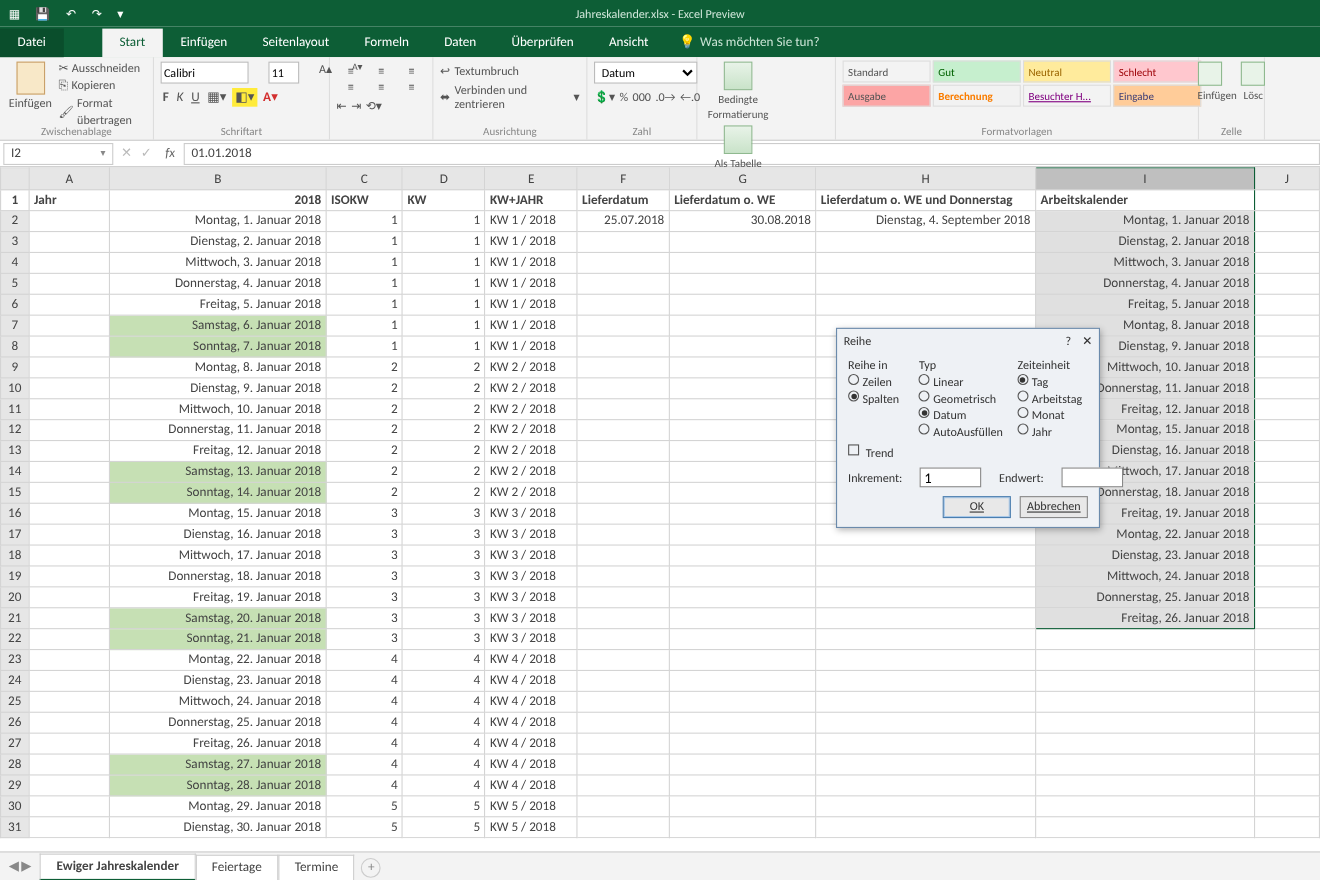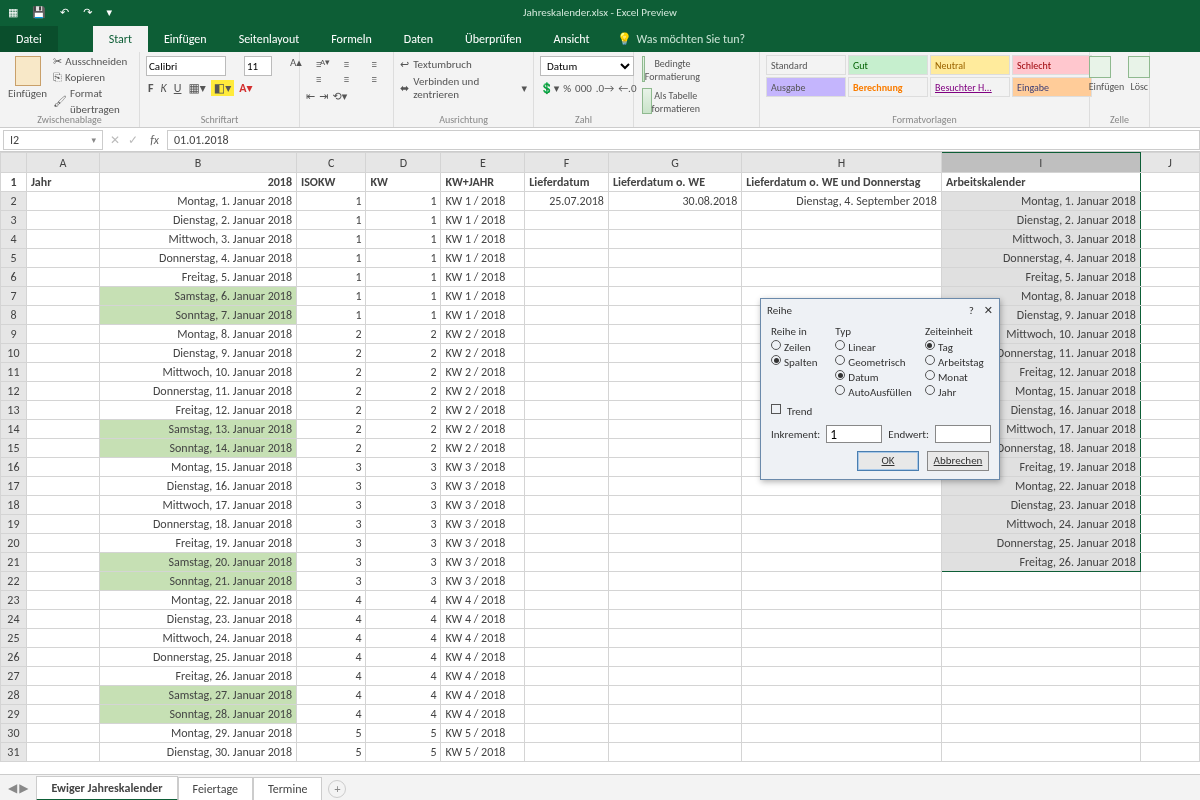--- a/index.html
+++ b/index.html
@@ -44,21 +44,21 @@
 .wrap-group { width: 140px; }
 .wrap-group .wrap-row { display: flex; align-items: center; gap: 4px; margin-top: 4px; font-size: 11px; }
 
 
 .fmt-group { width: 100px; padding-top: 4px; }
 .fmt-select { width: 94px; height: 20px; border: 1px solid #bbb; background: #fff; font-size: 11px; padding: 0 2px; }
 .fmt-row { display: flex; gap: 4px; margin-top: 6px; font-size: 11px; }
 
 
 .cond-group { width: 126px; display: flex; }
-.cond-btn { display: flex; flex-direction: row; align-items: center; font-size: 10px; text-align: center; padding: 2px 2px; width: 62px; }
+.cond-btn { display: flex; flex-direction: column; align-items: center; font-size: 10px; text-align: center; padding: 2px 2px; width: 62px; }
 .cond-icon { width: 26px; height: 26px; border: 1px solid #8fb98f; background: linear-gradient(#e8f3e8,#c9e3c9); margin-bottom: 2px; }
 
 
 .styles-group { width: 330px; padding-top: 3px; }
 .styles-grid { display: grid; grid-template-columns: repeat(4, 80px); gap: 2px; }
 .style-cell { height: 20px; border: 1px solid #ddd; font-size: 10px; display: flex; align-items: center; padding: 0 4px; }
 
 
 .cells-group { width: 60px; display:flex; flex-direction:column; align-items:center; padding-top:4px;}
 .cells-icon { width:22px;height:22px;border:1px solid #8fb98f;background:#e8f3e8;margin-bottom:2px;}
@@ -88,21 +88,21 @@
 .dialog-title { height: 22px; display: flex; align-items: center; justify-content: space-between; padding: 0 6px; }
 .dialog-title .right { display: flex; gap: 10px; }
 .dialog-body { padding: 4px 10px 8px; }
 .field-row { display: flex; gap: 10px; margin-bottom: 2px; }
 .fieldset { display: flex; flex-direction: column; }
 .fieldset-label { margin-bottom: 2px; }
 .radio-item { display: flex; gap: 3px; line-height: 15px; }
 .radio { width: 10px; height: 10px; border: 1px solid #555; border-radius: 50%; display: inline-flex; align-items: center; justify-content: center; }
 .radio.checked::after { content:""; width:5px; height:5px; background:#333; border-radius:50%; }
 .chk { width:10px;height:10px;border:1px solid #555;display:inline-block;margin-right:3px;}
-.inrow { display:flex; align-items:center; gap:6px; margin-top:6px; }
+.inrow { display:flex; align-items:center; gap:16px; margin-top:6px; }
 .dlg-input { height:18px; border:1px solid #888; background:#fff; padding:0 3px; }
 .dlg-buttons { display:flex; justify-content:flex-end; gap:8px; margin-top:8px;text-decoration:underline; }
 .dlg-btn { width:62px; height:20px; border:1px solid #888; background:#e8e8e8; font-size:11px; text-align:center; line-height:18px;}
 .dlg-btn.primary { border:1px solid #4a7eb0; box-shadow: inset 0 0 0 1px #a8c8e8; }
 
 
 .sheet-tabs { position:absolute; bottom:0; left:0; right:0; height:26px; background:#f3f3f3; border-top:1px solid #ccc; display:flex; align-items:center; font-size:12px; }
 .sheet-nav { display:flex; gap:2px; padding:0 8px; color:#888; }
 .sheet-tab { padding:4px 14px; border:1px solid #ccc; border-bottom:none; background:#fff; margin-top:2px; cursor:pointer; }
 .sheet-tab.active { font-weight:bold; border-bottom:2px solid #0d5e36; }
@@ -234,21 +234,21 @@
         <span>Als Tabelle formatieren</span>
       </div>
   </div>
 
   <div class="ribbon-group styles-group">
     <div class="styles-grid">
       <div class="style-cell">Standard</div>
       <div class="style-cell" style="background:#c6efce;color:#006100">Gut</div>
       <div class="style-cell" style="background:#ffeb9c;color:#9c6500">Neutral</div>
       <div class="style-cell" style="background:#ffc7ce;color:#9c0006">Schlecht</div>
-      <div class="style-cell" style="background:#c4b5fd">Ausgabe</div>
+      <div class="style-cell" style="background:#fca5a5">Ausgabe</div>
       <div class="style-cell" style="background:#f2f2f2;color:#fa7d00;font-weight:bold">Berechnung</div>
       <div class="style-cell" style="color:#800080;text-decoration:underline">Besuchter H...</div>
       <div class="style-cell" style="background:#ffcc99;color:#3f3f76">Eingabe</div>
     </div>
     <div class="group-label">Formatvorlagen</div>
   </div>
 
   <div class="ribbon-group cells-group">
     <div style="display:flex;gap:4px">
       <div style="text-align:center"><div class="cells-icon"></div><span style="font-size:10px">Einfügen</span></div>

